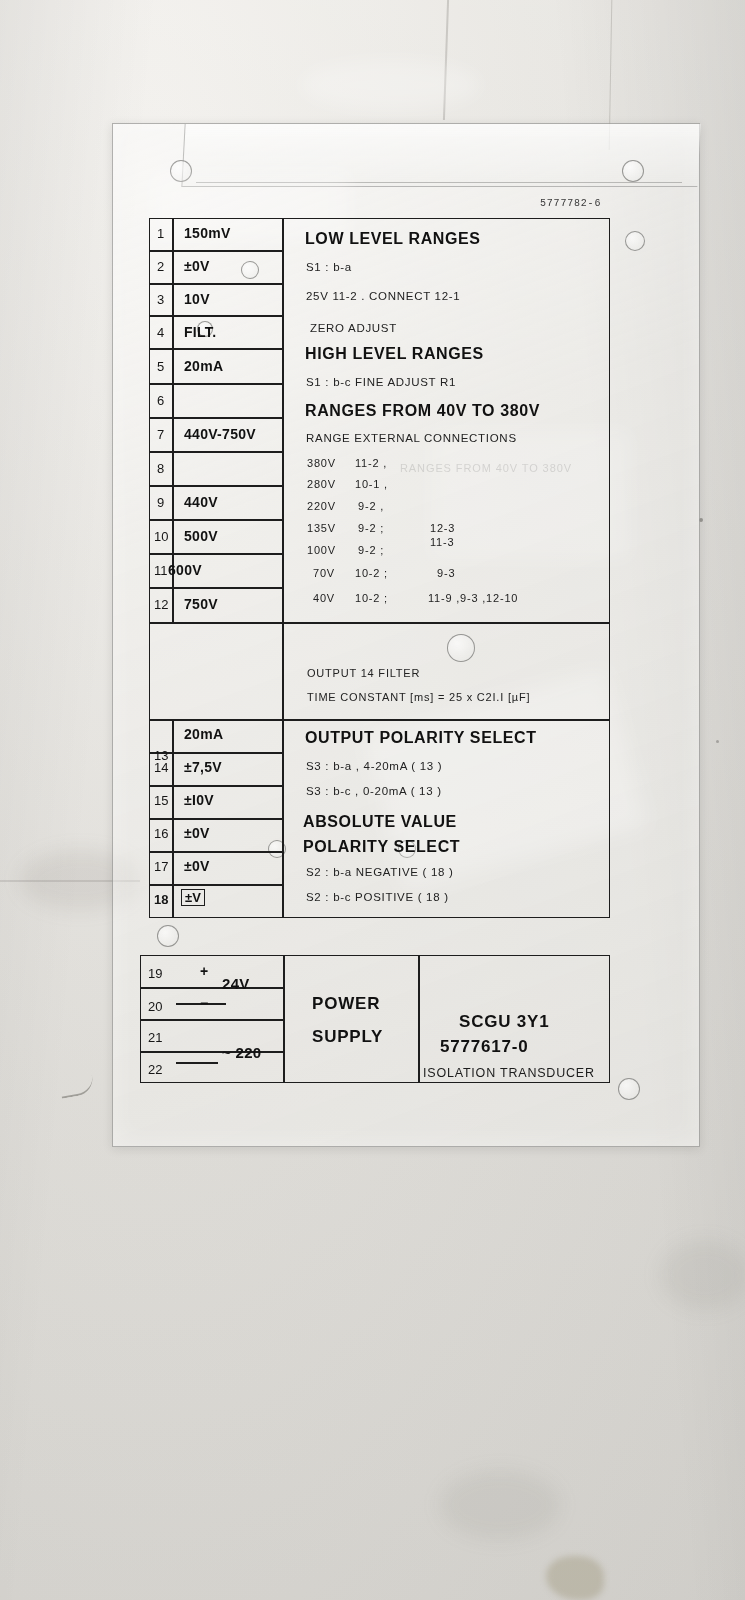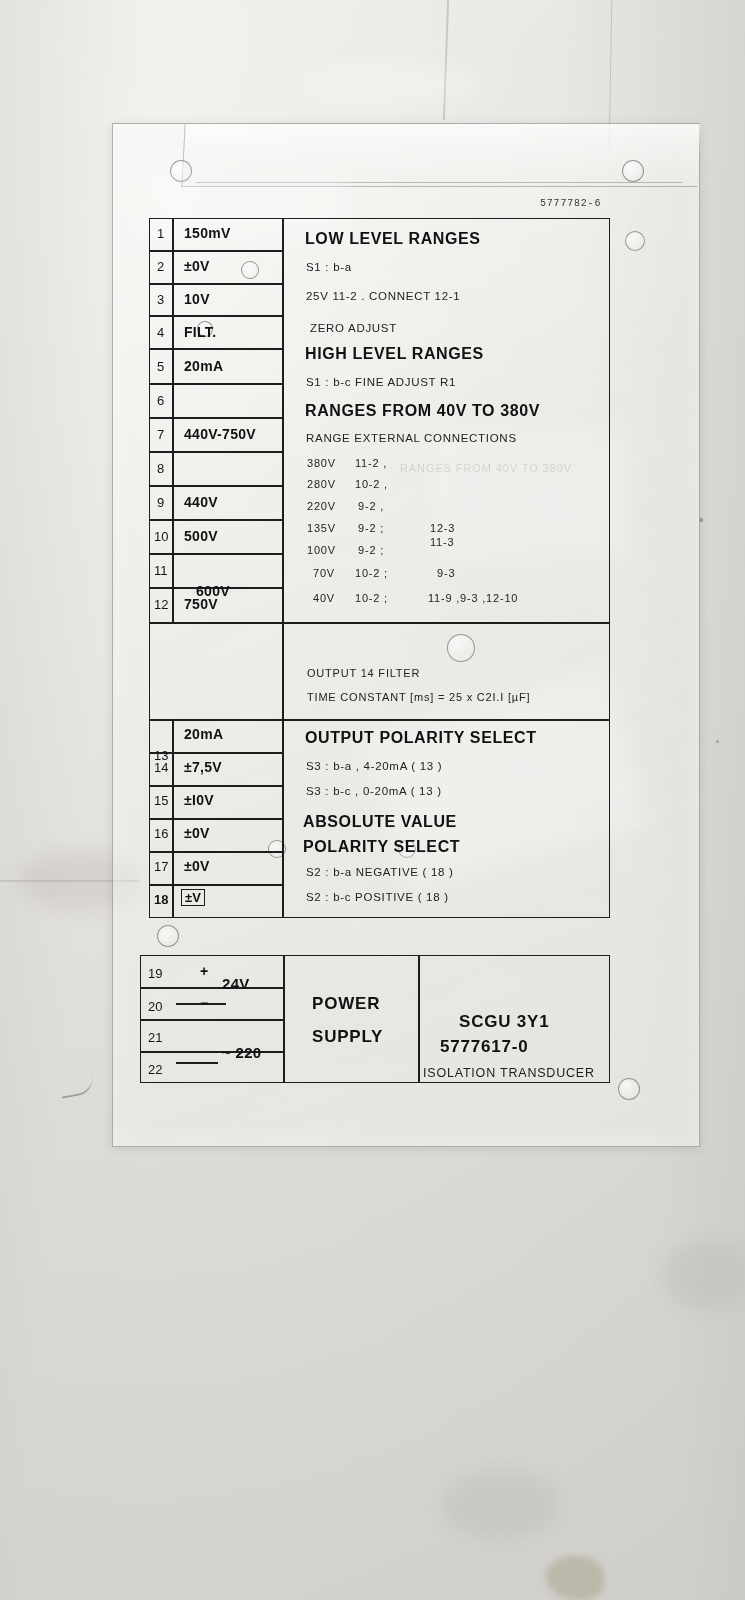--- a/index.html
+++ b/index.html
@@ -301,42 +301,42 @@
 <div class="cell-num" style="left:157px; top:461px;">8</div>
 <div class="cell-val" style="left:184px; top:460px;"></div>
 
 <div class="cell-num" style="left:157px; top:495px;">9</div>
 <div class="cell-val" style="left:184px; top:494px;">440V</div>
 
 <div class="cell-num" style="left:154px; top:529px;">10</div>
 <div class="cell-val" style="left:184px; top:528px;">500V</div>
 
 <div class="cell-num" style="left:154px; top:563px;">11</div>
-<div class="cell-val" style="left:196px; top:562px;margin-top:21px;">600V</div>
+<div class="cell-val" style="left:168px; top:562px;">600V</div>
 
 <div class="cell-num" style="left:154px; top:597px;">12</div>
 <div class="cell-val" style="left:184px; top:596px;">750V</div>
 
 <div class="sec-head" style="left:305px; top:230px;">LOW LEVEL RANGES</div>
 <div class="sec-sub" style="left:306px; top:261px;">S1 :  b-a</div>
 <div class="sec-sub" style="left:306px; top:290px;">25V 11-2 . CONNECT 12-1</div>
 <div class="sec-sub" style="left:310px; top:322px;">ZERO ADJUST</div>
 
 <div class="sec-head" style="left:305px; top:345px;">HIGH LEVEL RANGES</div>
 <div class="sec-sub" style="left:306px; top:376px;">S1 :  b-c      FINE ADJUST R1</div>
 
 <div class="sec-head" style="left:305px; top:402px;">RANGES FROM 40V TO 380V</div>
 <div class="sec-sub" style="left:306px; top:432px;">RANGE  EXTERNAL  CONNECTIONS</div>
 
 <div class="mono-sm" style="left:307px; top:457px;">380V</div>
 <div class="mono-sm" style="left:355px; top:457px;">11-2 ,</div>
 <div class="mono-sm" style="left:430px; top:457px;"></div>
 
 <div class="mono-sm" style="left:307px; top:478px;">280V</div>
-<div class="mono-sm" style="left:355px; top:478px;">10-2 ,</div>
+<div class="mono-sm" style="left:355px; top:478px;">10-1 ,</div>
 <div class="mono-sm" style="left:430px; top:478px;"></div>
 
 <div class="mono-sm" style="left:307px; top:500px;">220V</div>
 <div class="mono-sm" style="left:358px; top:500px;">9-2 ,</div>
 <div class="mono-sm" style="left:430px; top:500px;"></div>
 
 <div class="mono-sm" style="left:307px; top:522px;">135V</div>
 <div class="mono-sm" style="left:358px; top:522px;">9-2 ;</div>
 <div class="mono-sm" style="left:430px; top:522px;">12-3</div>
 

